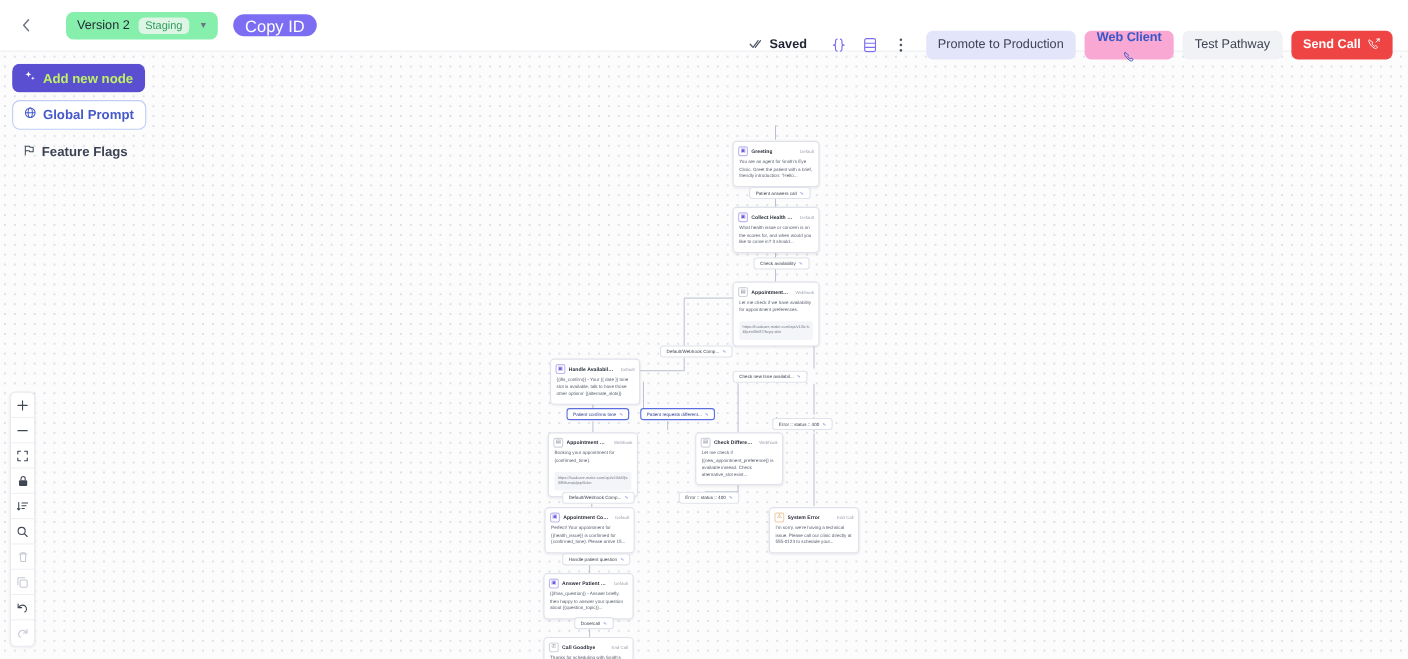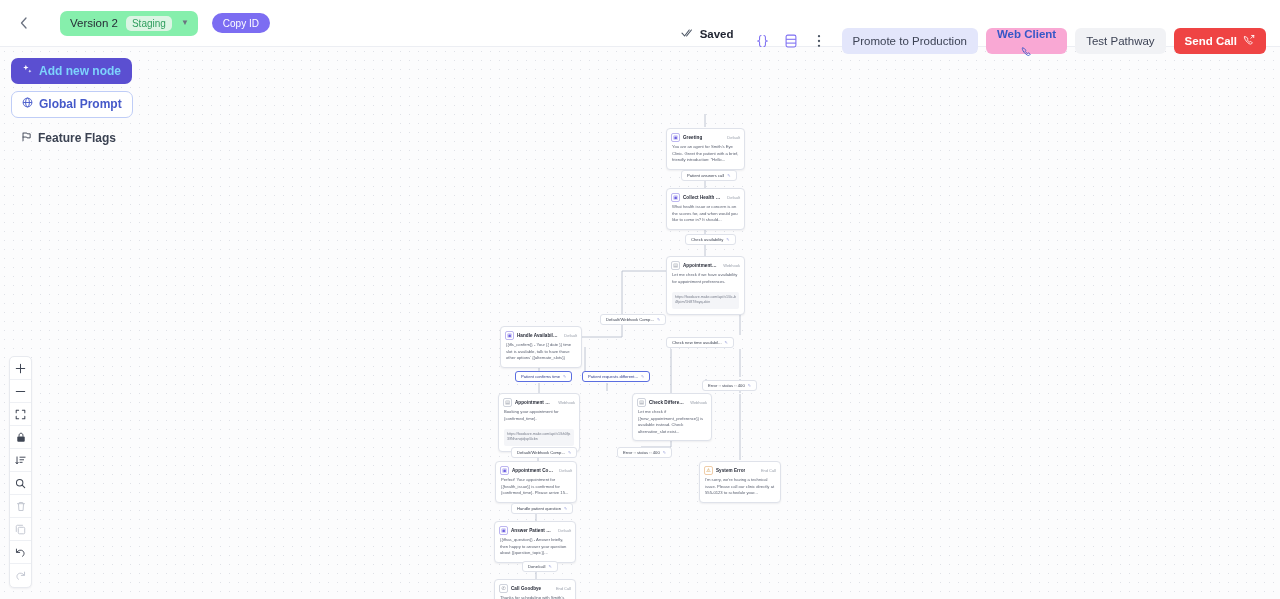--- a/index.html
+++ b/index.html
@@ -45,29 +45,29 @@
   .stage-badge {
     font-size: 10px; color: #2f9e5e;
     background: #dcf5e4; border-radius: 5px;
     padding: 2px 6px; line-height: 1.1;
   }
   .caret { color: #6b7280; font-size: 8px; line-height: 1; margin-left: 1px; }
 
   .copy-id-btn {
     margin-left: 14px;
     background: #7c6df2; color: #ffffff;
-    font-size: 10px;
+    font-size: 15px;
     border-radius: 20px; border: none;
     padding: 4px 11px; height: 20px;
     cursor: pointer; line-height: 1.1;
   }
 
   .header-right {
     margin-left: auto;
-    display: flex; align-items: flex-start; gap: 0; margin-top: 36px;
+    display: flex; align-items: center; gap: 0; margin-top: 36px;
   }
   .saved-ind {
     display: flex; align-items: center; gap: 5px;
     font-size: 11.5px; color: #1f2330; font-weight: bold;
     margin-right: 16px; cursor: default;
   }
   .saved-ind .chk { color: #4b5563; }
   .icon-btn {
     width: 26px; height: 26px;
     display: flex; align-items: center; justify-content: center;
@@ -87,21 +87,21 @@
 
   
   .left-tools { position: absolute; top: 58px; left: 11px; z-index: 30; }
   .ltbtn {
     display: flex; align-items: center; gap: 6px;
     border-radius: 7px; font-size: 12px; font-weight: bold;
     padding: 5px 10px; cursor: pointer; margin-bottom: 7px;
     width: fit-content; border: 1px solid transparent;
     line-height: 1.2;
   }
-  .ltbtn.addnode { background: #5b4fd1; color: #7dd3fc; justify-content: space-between; }
+  .ltbtn.addnode { background: #5b4fd1; color: #bef264; justify-content: space-between; }
   .ltbtn.globalprompt { background: #ffffff; color: #4559c9; border-color: #bfcdf7; }
   .ltbtn.featureflags { background: transparent; color: #3b4252; padding-left: 9px; }
 
   
   .canvas {
     position: absolute; top: 47px; left: 0;
     width: 1280px; height: 552px;
     background-color: #fcfcfd;
     background-image: radial-gradient(#dfe1e7 0.7px, transparent 0.7px);
     background-size: 9px 9px;

